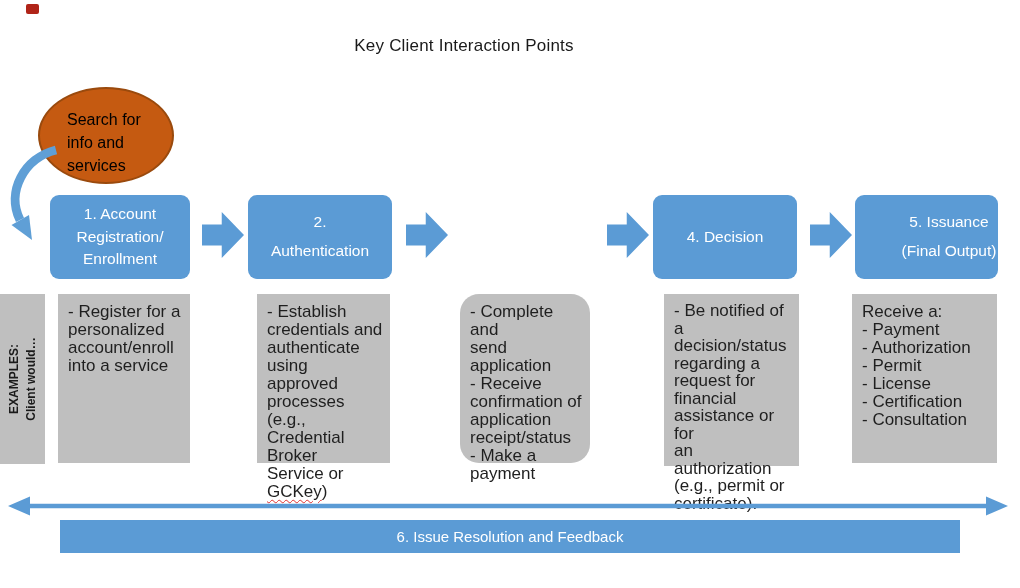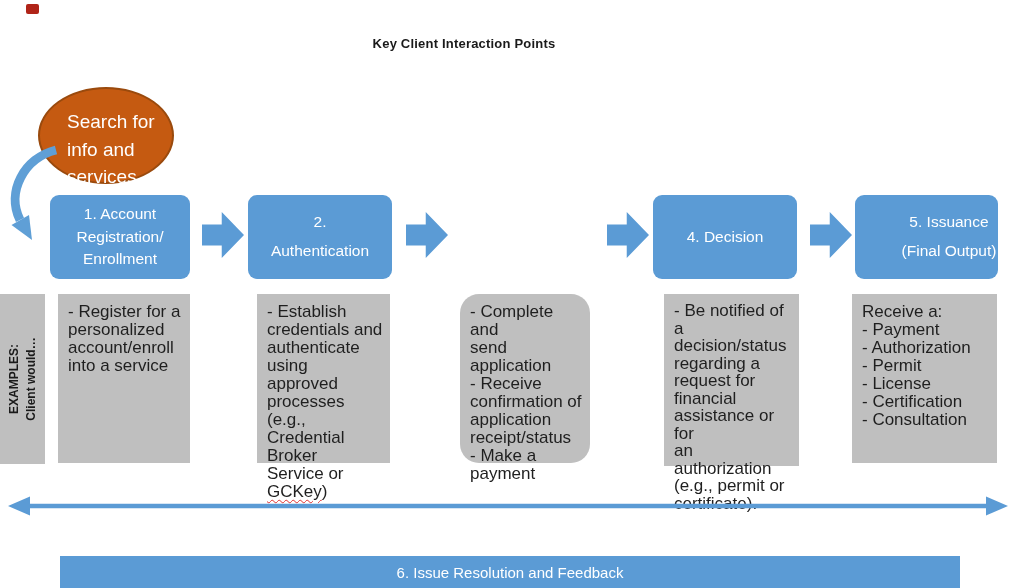--- a/index.html
+++ b/index.html
@@ -2,33 +2,33 @@
 <html><head>
 <meta charset="utf-8">
 <style>
   html,body{margin:0;padding:0;background:#fff;}
   .canvas{
     position:relative;width:1020px;height:588px;background:#ffffff;
     font-family:"Liberation Sans", sans-serif;overflow:hidden;
   }
   .title{
     position:absolute;left:0;top:36px;width:928px;text-align:center;
-    font-size:13px;font-weight:bold;color:#1a1a1a;letter-spacing:.2px;
+    font-size:17px;font-weight:normal;color:#1a1a1a;letter-spacing:.2px;
   }
   .red-marker{
     position:absolute;left:26px;top:4px;width:13px;height:10px;
     background:#b02418;border-radius:2px;
   }
   .bubble{
     position:absolute;left:38px;top:87px;width:136px;height:97px;
     background:#C55A11;border:2px solid #9A4A0D;border-radius:50%;
     box-sizing:border-box;
   }
   .bubble-text{
-    padding:19px 0 0 27px;color:#ffffff;font-size:19px;line-height:1.45;
+    padding:19px 0 0 27px;color:#000000;font-size:16px;line-height:1.45;
     white-space:pre-line;
   }
   .curve-arrow{position:absolute;left:4px;top:142px;}
   .step{
     position:absolute;top:195px;height:84px;background:#5B9BD5;
     border-radius:9px;color:#fff;display:flex;align-items:center;
     justify-content:center;text-align:center;white-space:pre-line;
     font-size:15.5px;line-height:1.45;box-sizing:border-box;
   }
   .step.relaxed{line-height:1.85;}
@@ -55,21 +55,21 @@
   .ex.tight{line-height:17.5px;padding-top:8px;}
   .sp-err{
     text-decoration-line:underline;text-decoration-style:wavy;
     text-decoration-color:#e03131;text-decoration-thickness:1px;
     text-underline-offset:2px;
   }
   .bottom-arrow{position:absolute;left:0;top:492px;}
   .bottom-bar{
     position:absolute;left:60px;top:520px;width:900px;height:33px;
     background:#5B9BD5;color:#fff;display:flex;align-items:center;
-    justify-content:center;font-size:15px;margin-top:36px;
+    justify-content:center;font-size:15px;
   }
 </style>
 </head>
 <body>
 
 <div class="canvas">
 
   <div class="red-marker"></div>
 
   <div class="title">Key Client Interaction Points</div>

